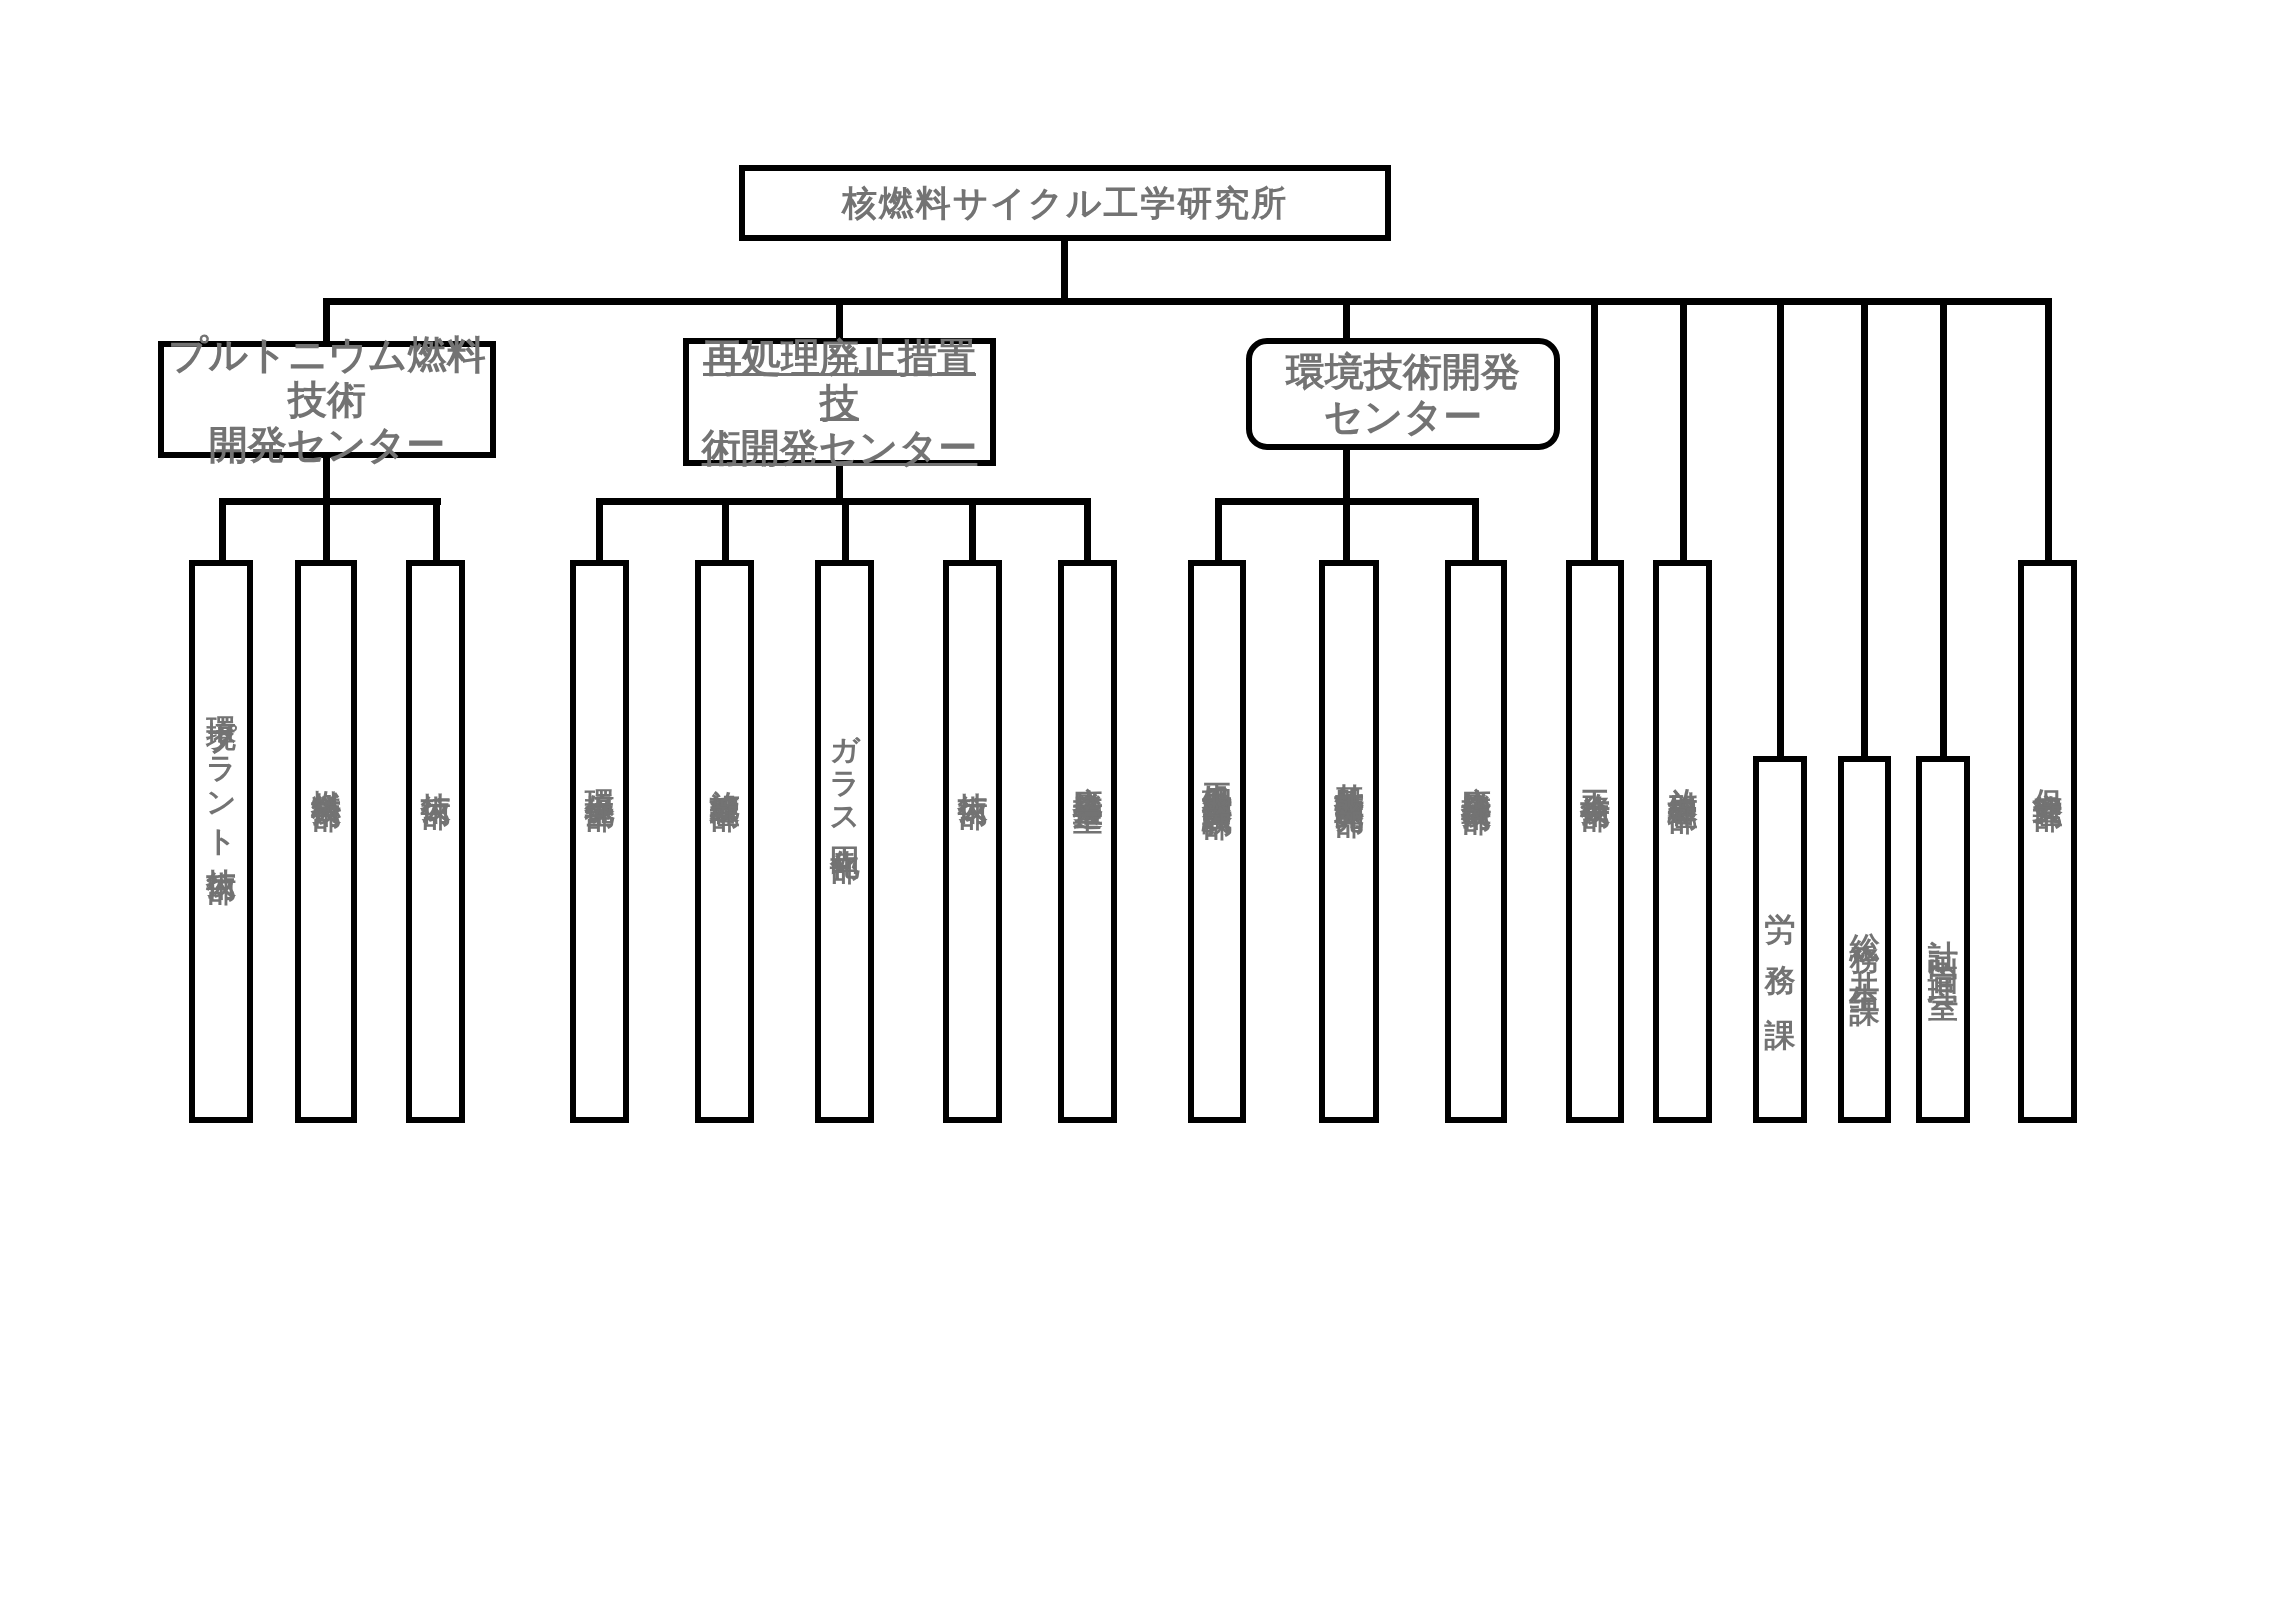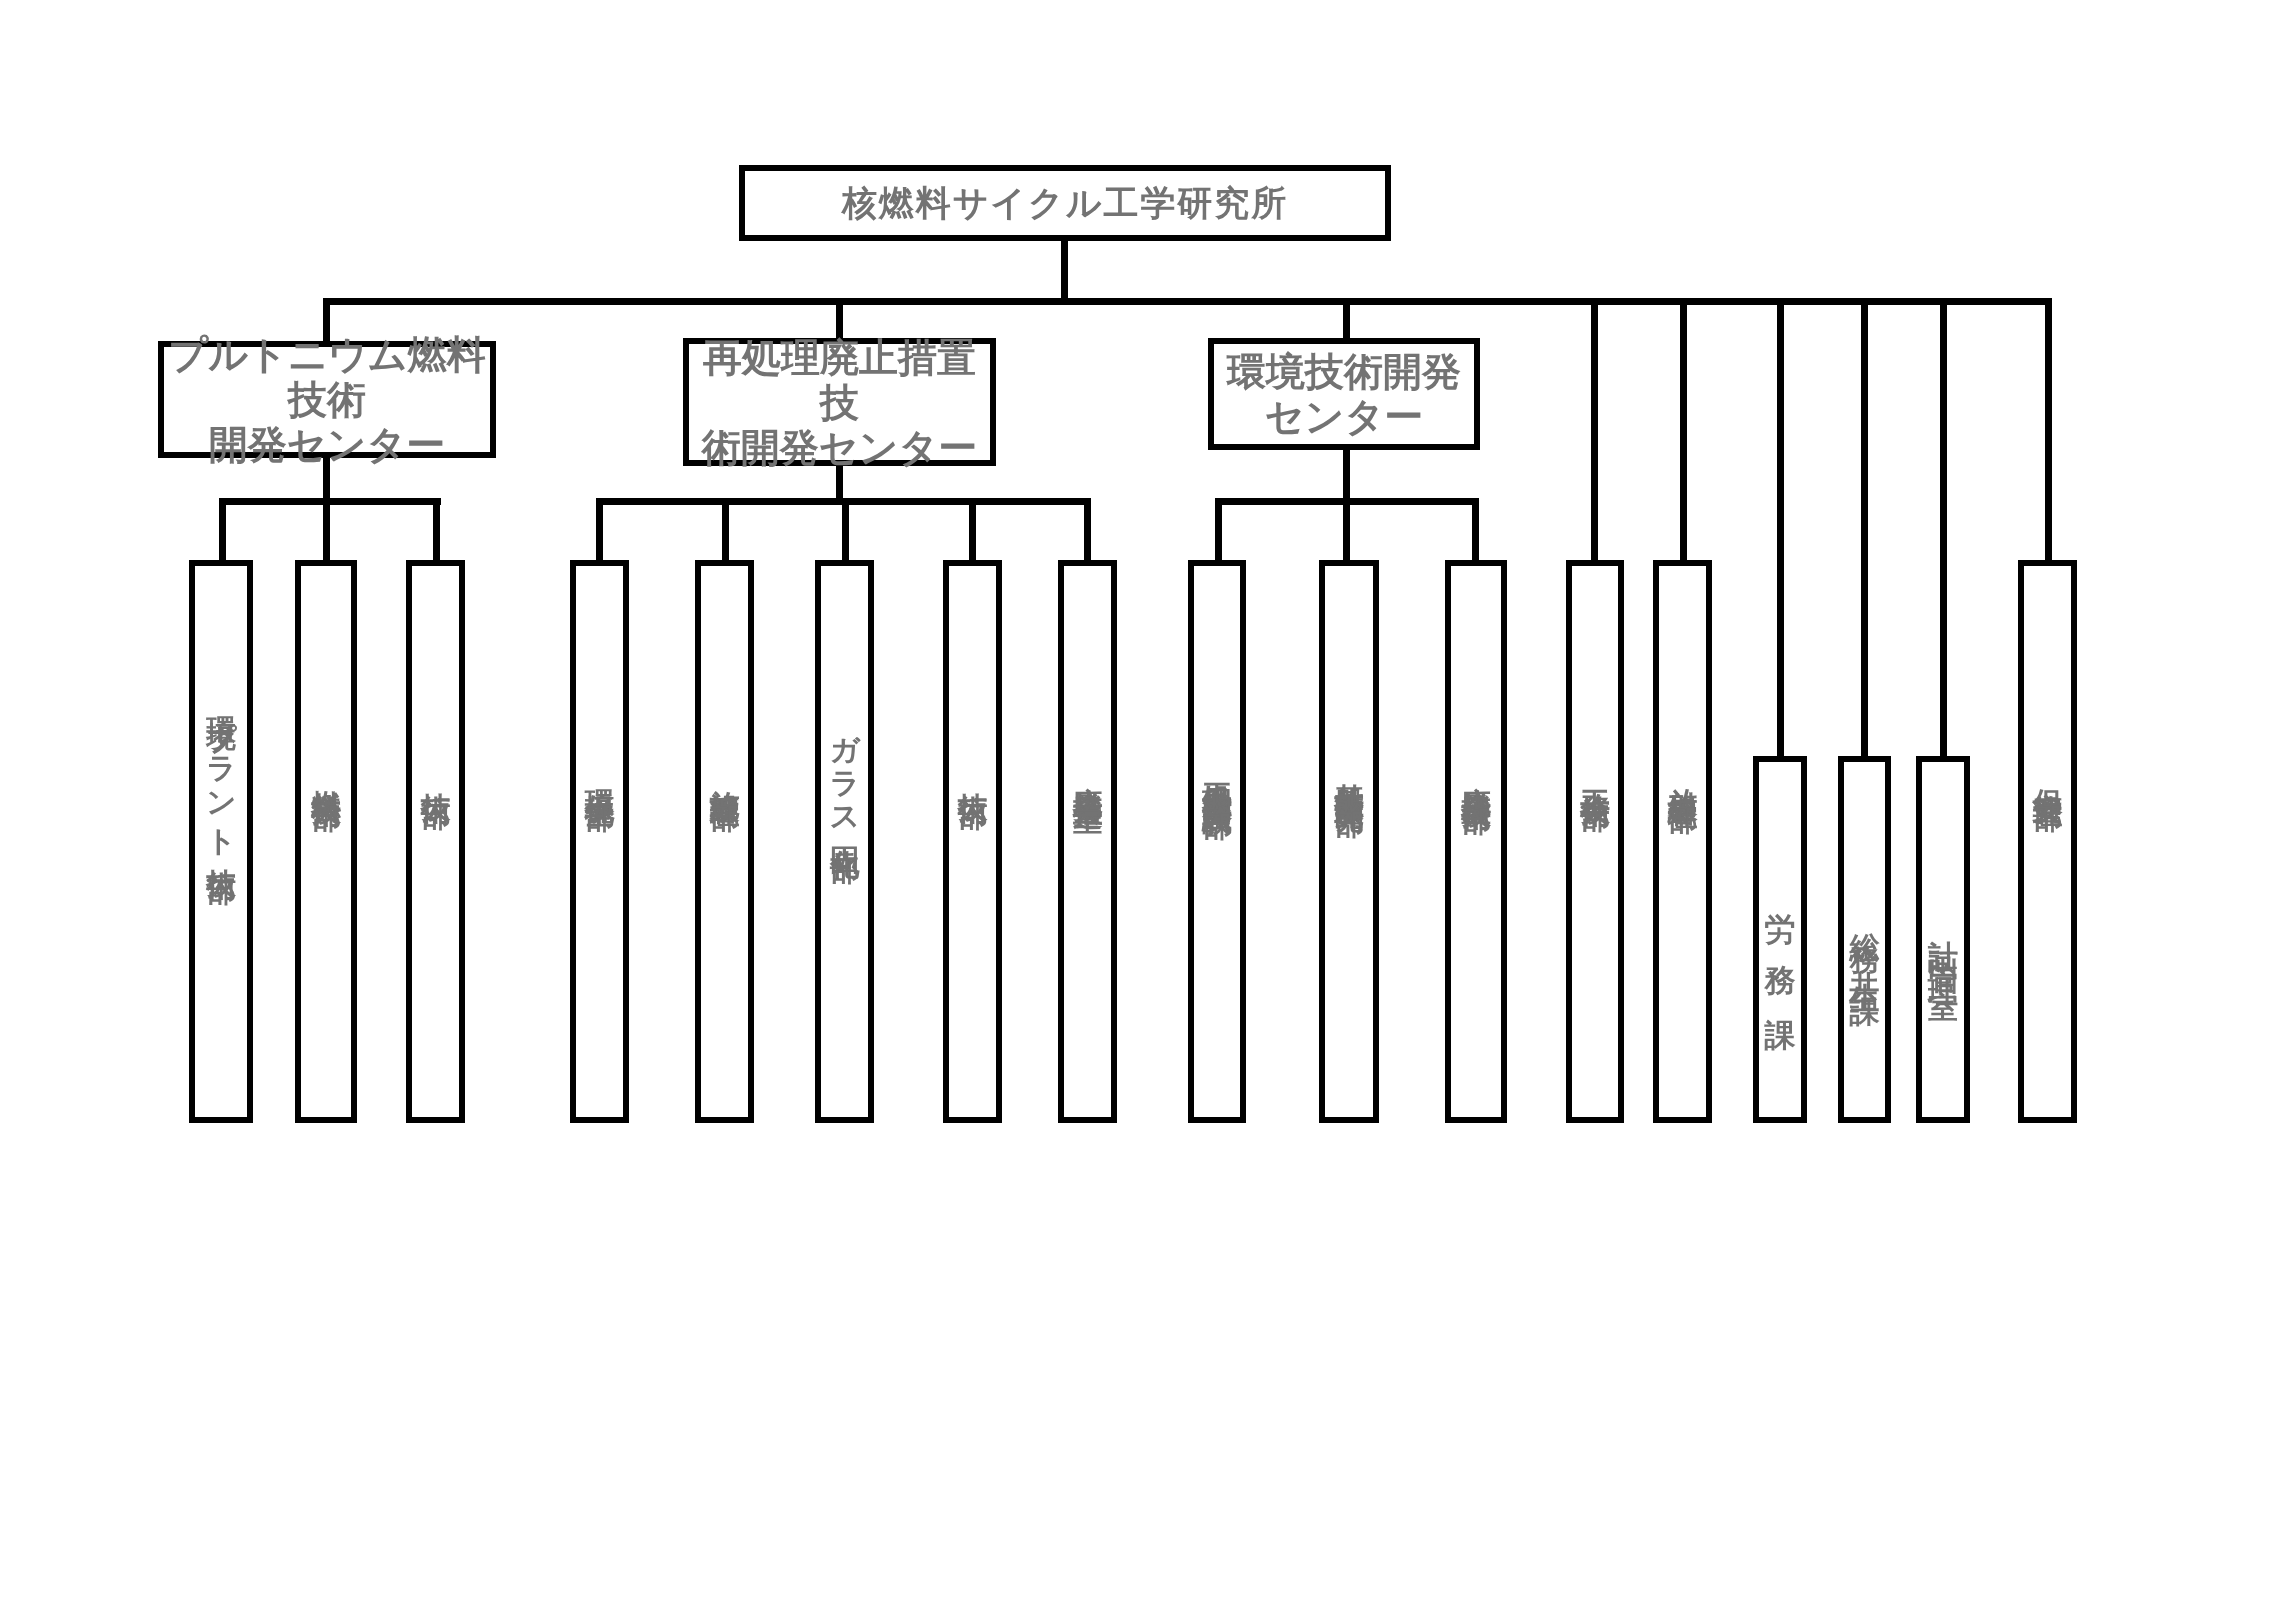--- a/index.html
+++ b/index.html
@@ -81,26 +81,26 @@
 
   <div class="box" style="left:739px;top:165px;width:652px;height:76px;">
     <span class="title-label">核燃料サイクル工学研究所</span>
   </div>
 
   <div class="box" style="left:158px;top:341px;width:338px;height:117px;">
     <span class="cbox-label">プルトニウム燃料技術
 開発センター</span>
   </div>
 
-  <div class="box" style="left:683px;top:338px;width:313px;height:128px;">
+  <div class="box" style="left:683px;top:338px;width:313px;height:128px;text-decoration:underline;">
     <span class="cbox-label">再処理廃止措置技
 術開発センター</span>
   </div>
 
-  <div class="box" style="left:1208px;top:338px;width:272px;height:112px;">
+  <div class="box" style="left:1246px;top:338px;width:314px;height:112px;border-radius:21px;">
     <span class="cbox-label">環境技術開発
 センター</span>
   </div>
 
   <div class="box tall" style="left:189px;top:560px;width:64px;height:563px;">
     <span class="vtext">環境プラント技術部</span>
   </div>
   <div class="box tall" style="left:295px;top:560px;width:62px;height:563px;">
     <span class="vtext">燃料技術部</span>
   </div>

